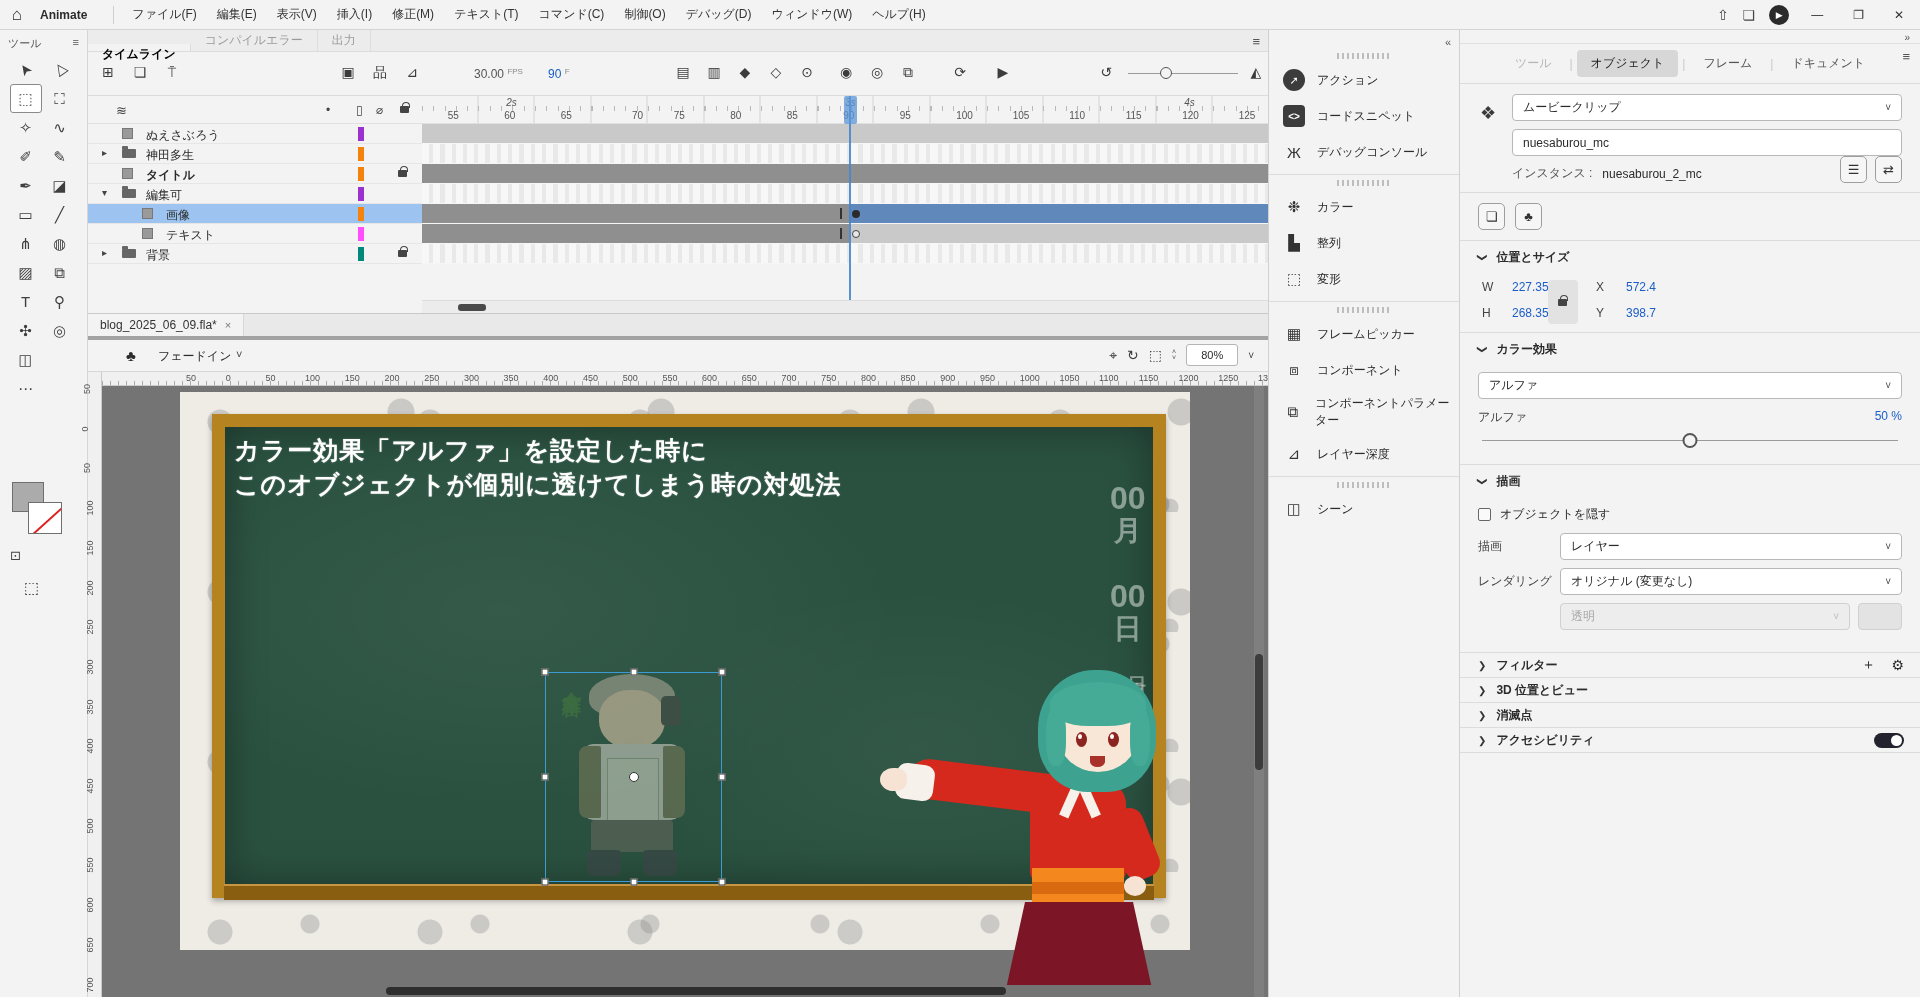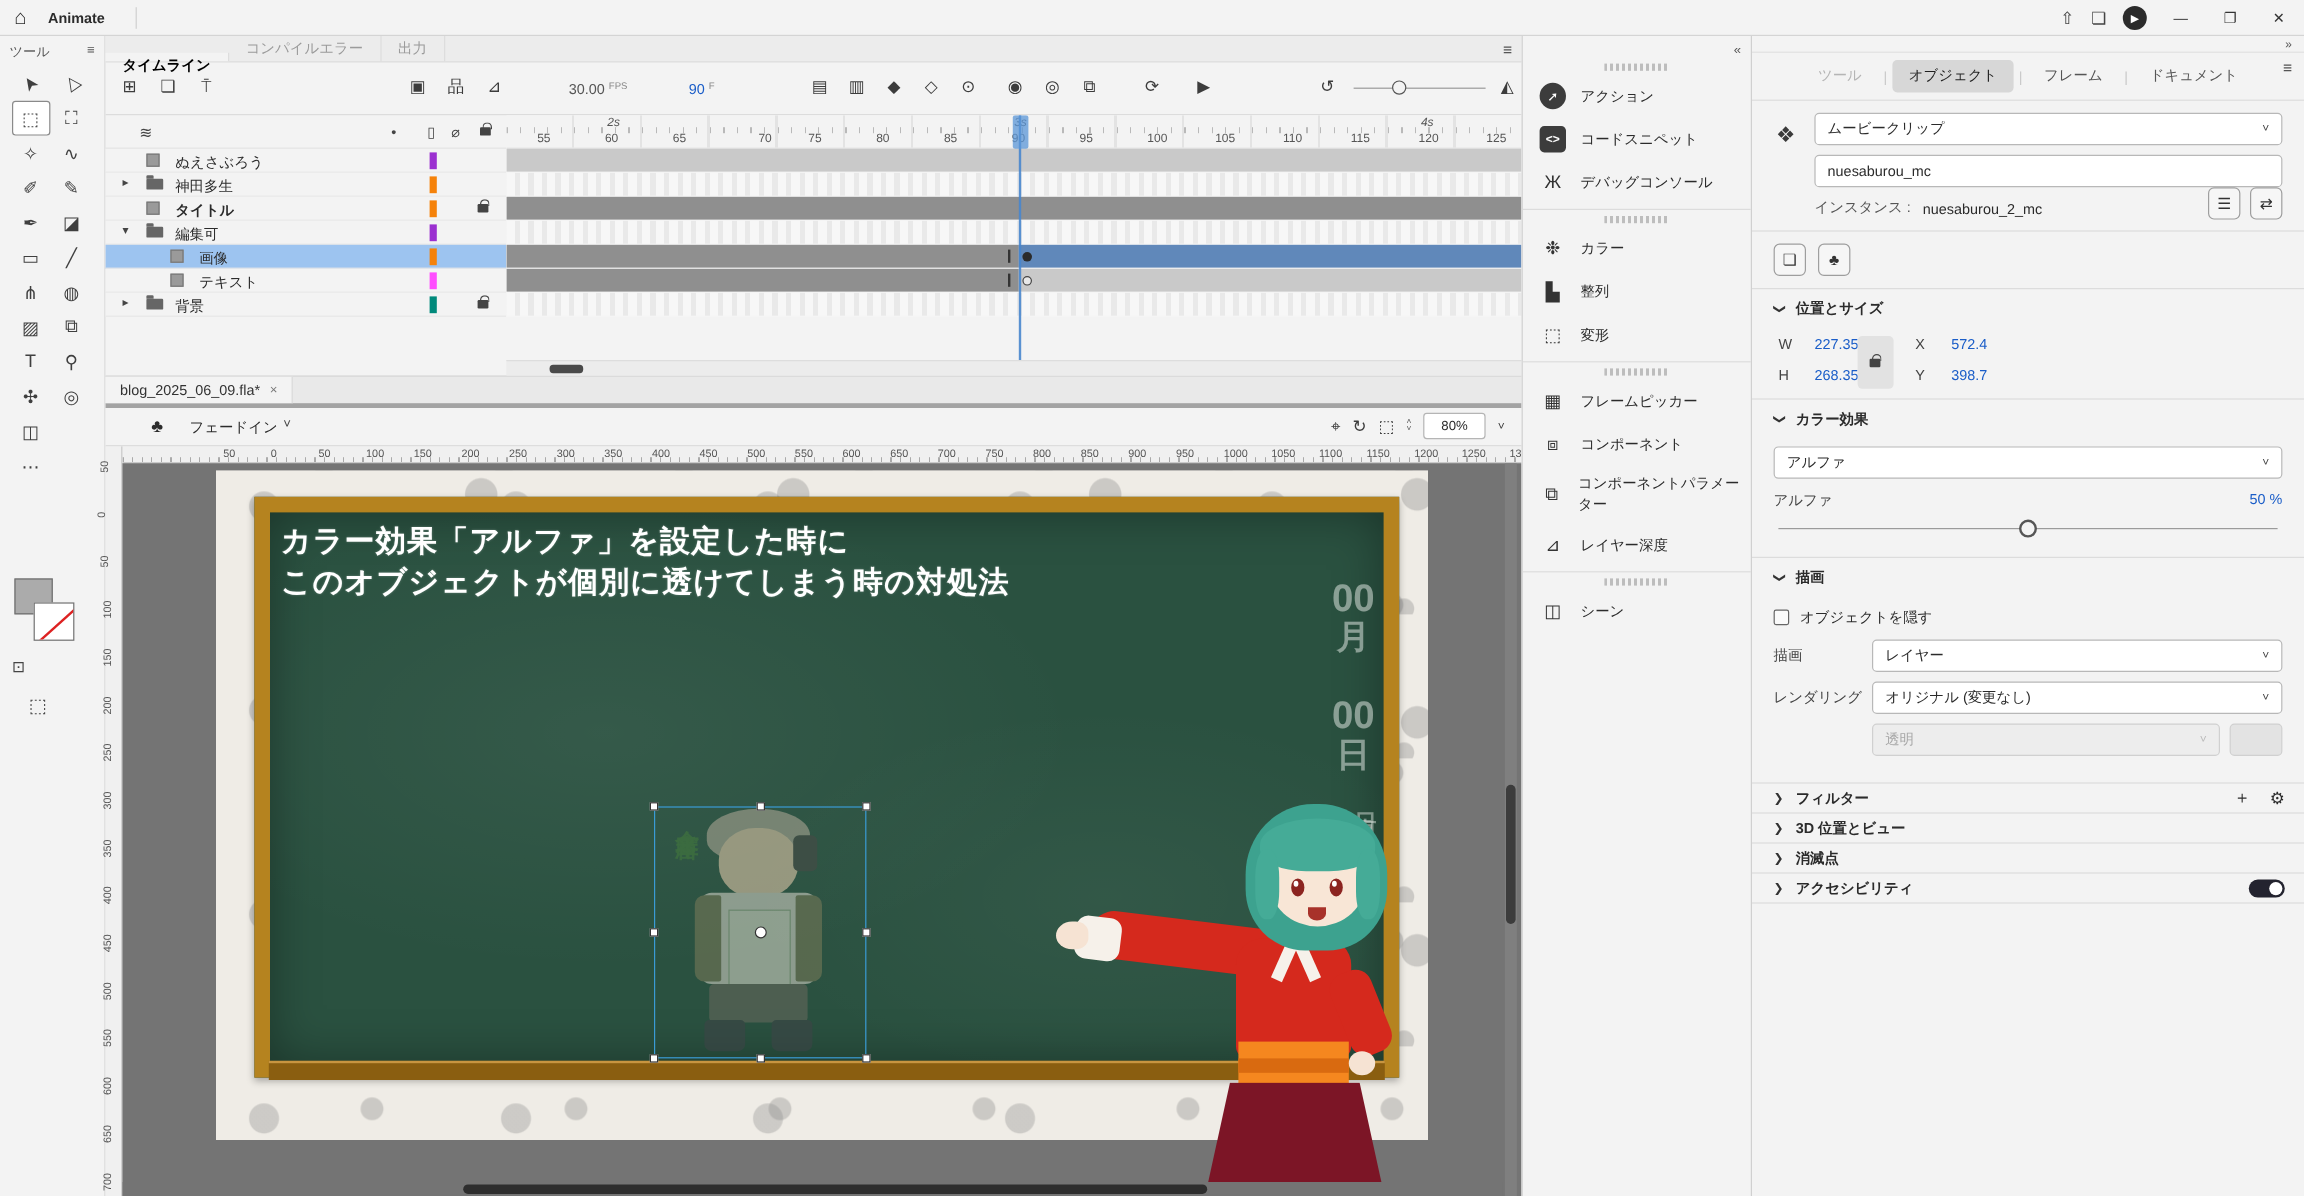--- a/index.html
+++ b/index.html
@@ -234,20 +234,33 @@
 </style>
 </head>
 <body>
 
 <div class="app">
 
   <div class="menubar">
     <span class="home-ic">⌂</span>
     <span class="appname">Animate</span>
     <span style="width:1px;height:18px;background:#cfcfcf;margin-right:8px;"></span>
+    <div id="menu-items" style="display:flex;">
+        <span class="menu-item">ファイル(F)</span>
+        <span class="menu-item">編集(E)</span>
+        <span class="menu-item">表示(V)</span>
+        <span class="menu-item">挿入(I)</span>
+        <span class="menu-item">修正(M)</span>
+        <span class="menu-item">テキスト(T)</span>
+        <span class="menu-item">コマンド(C)</span>
+        <span class="menu-item">制御(O)</span>
+        <span class="menu-item">デバッグ(D)</span>
+        <span class="menu-item">ウィンドウ(W)</span>
+        <span class="menu-item">ヘルプ(H)</span>
+      </div>
     <div class="menubar-right">
       <span class="mr-ic">⇧</span>
       <span class="mr-ic">❏</span>
       <span class="play-circle">▶</span>
       <span class="winbtn">—</span>
       <span class="winbtn">❐</span>
       <span class="winbtn">✕</span>
     </div>
   </div>
 
@@ -336,21 +349,21 @@
 
   <div class="tl-panel">
     <div class="tl-tabs" id="tl-tabs">
         <div class="tl-tab active">タイムライン</div>
         <div class="tl-tab">コンパイルエラー</div>
         <div class="tl-tab">出力</div>
       </div>
     <span class="tl-menu-ic">≡</span>
     <div class="tl-toolbar" id="tl-toolbar">
       <span class="tlt-text" style="left:386px;"><span>30.00</span> <span class="fps-sup">FPS</span></span>
-      <span class="tlt-text" style="left:486px;text-align:right;"><span class="fps-b">90</span> <span class="fps-sup">F</span></span>
+      <span class="tlt-text" style="left:460px;text-align:right;"><span class="fps-b">90</span> <span class="fps-sup">F</span></span>
       <div class="tl-slider-track" style="left:1040px;width:110px;"></div>
       <div class="tl-slider-knob" style="left:1072px;"></div>
     <span class="tlt-ic" style="left: 10px;">⊞</span>
         <span class="tlt-ic" style="left: 42px;">❏</span>
         <span class="tlt-ic" style="left: 74px;">⍑</span>
         <span class="tlt-ic" style="left: 250px;">▣</span>
         <span class="tlt-ic" style="left: 282px;">品</span>
         <span class="tlt-ic" style="left: 314px;">⊿</span>
         <span class="tlt-ic" style="left: 585px;">▤</span>
         <span class="tlt-ic" style="left: 616px;">▥</span>

